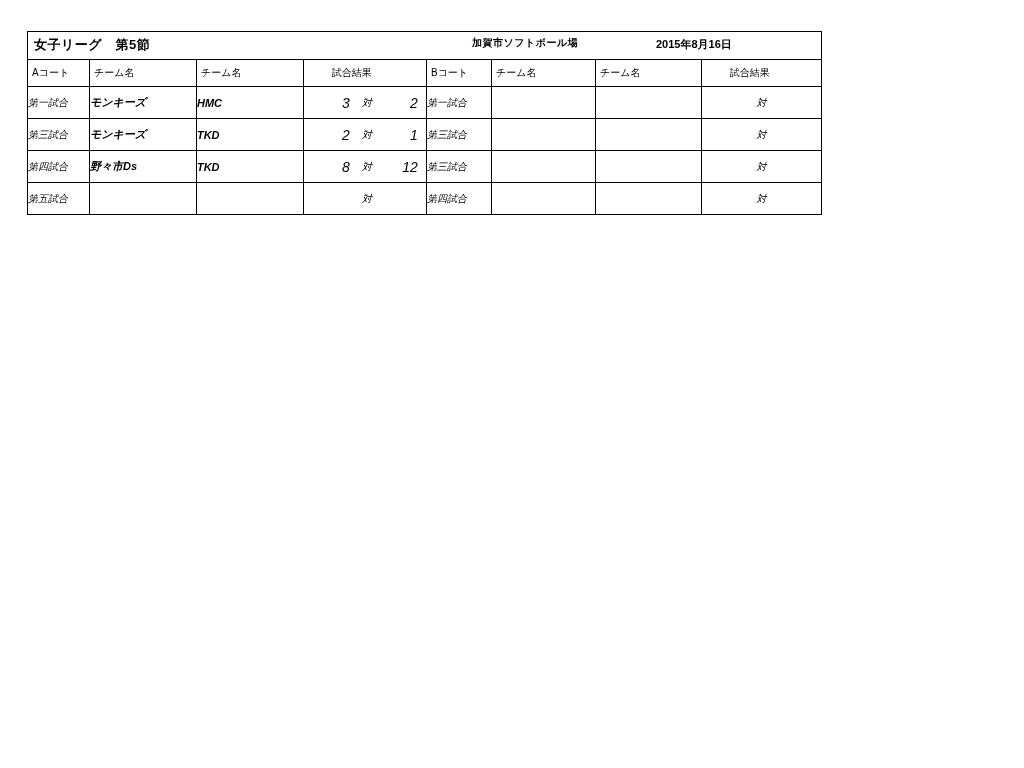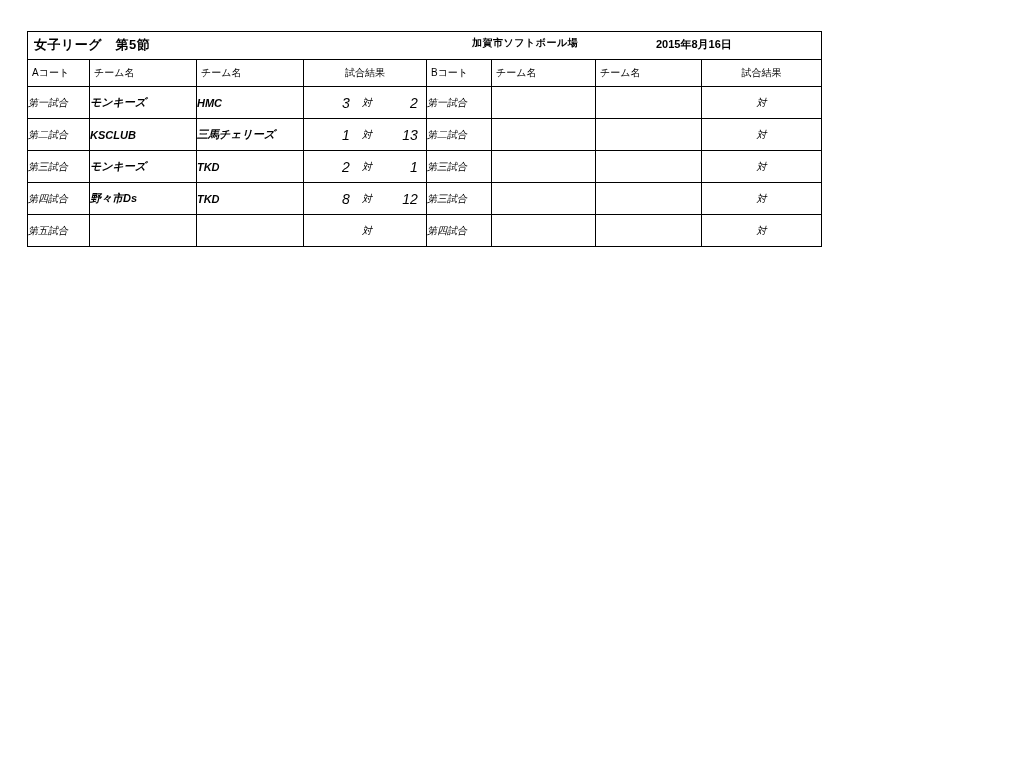--- a/index.html
+++ b/index.html
@@ -73,21 +73,22 @@
     height: 26px;
     font-size: 10px;
     font-weight: normal;
     color: #000;
   }
   .hdr .left {
     padding-left: 4px;
     text-align: left;
   }
   .hdr .center {
-    text-align: center;
+    text-align: left;
+    padding-left: 28px;
   }
 
   
   .body-row td {
     height: 31px;
     font-style: italic;
   }
   .cell-game {
     font-size: 10px;
     padding-left: 4px;
@@ -182,36 +183,20 @@
             <span class="score-vs">対</span>
             <span class="score-right">2</span>
           </div>
         </td>
         <td class="cell-game">第一試合</td>
         <td class="cell-b-empty"></td>
         <td class="cell-b-empty"></td>
         <td class="cell-b-result">対</td>
       </tr>
 
-      <tr class="body-row">
-        <td class="cell-game">第二試合</td>
-        <td class="cell-team">KSCLUB</td>
-        <td class="cell-team">三馬チェリーズ</td>
-        <td colspan="3">
-          <div class="score-wrap">
-            <span class="score-left">1</span>
-            <span class="score-vs">対</span>
-            <span class="score-right">13</span>
-          </div>
-        </td>
-        <td class="cell-game">第二試合</td>
-        <td class="cell-b-empty"></td>
-        <td class="cell-b-empty"></td>
-        <td class="cell-b-result">対</td>
-      </tr>
 
       <tr class="body-row">
         <td class="cell-game">第三試合</td>
         <td class="cell-team">モンキーズ</td>
         <td class="cell-team">TKD</td>
         <td colspan="3">
           <div class="score-wrap">
             <span class="score-left">2</span>
             <span class="score-vs">対</span>
             <span class="score-right">1</span>

